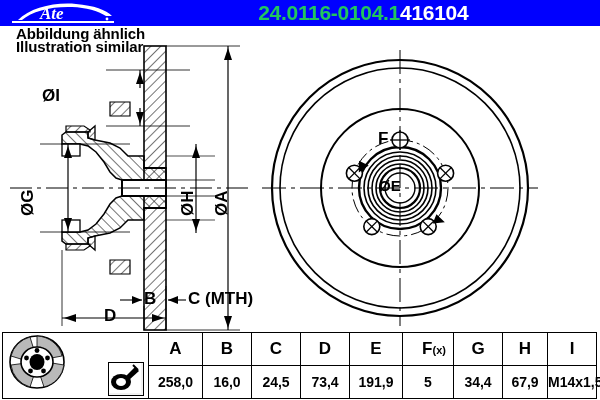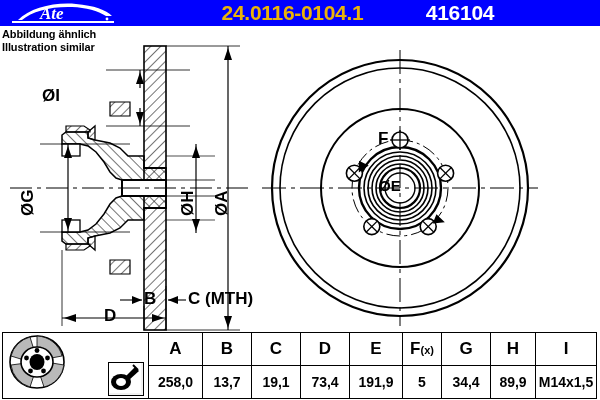--- a/index.html
+++ b/index.html
@@ -28,46 +28,46 @@
   }
   .logo-wrap {
     position: absolute;
     left: 10px; top: 2px;
     width: 106px; height: 23px;
   }
   .title-number {
     position: absolute;
     left: 185px; top: 1px;
     width: 215px;
-    text-align: center;
-    color: #eab308;
+    text-align: right;
+    color: #22c55e;
     font-size: 21px;
     font-weight: bold;
     letter-spacing: -0.3px;
     line-height: 24px;
     font-family: "Liberation Sans", sans-serif;
   }
   .title-code {
     position: absolute;
     left: 400px; top: 1px;
     width: 120px;
-    text-align: center;
+    text-align: left;
     color: #ffffff;
     font-size: 21px;
     font-weight: bold;
     letter-spacing: -0.3px;
     line-height: 24px;
     font-family: "Liberation Sans", sans-serif;
   }
 
   
   .note {
     position: absolute;
-    left: 2px; top: 28px;
-    font-size: 11px;
+    left: 16px; top: 28px;
+    font-size: 15px;
     font-weight: bold;
     color: #000000;
     line-height: 12.5px;
     letter-spacing: -0.1px;
   }
 
   
   .drawing {
     position: absolute;
     left: 0; top: 38px;
@@ -323,33 +323,33 @@
 
     <table class="tbl">
       <tbody>
           <tr>
         <td class="pic" rowspan="2" style="width:145px;"></td>
         <td style="width:53px;">A</td>
         <td style="width:48px;">B</td>
         <td style="width:48px;">C</td>
         <td style="width:48px;">D</td>
         <td style="width:52px;">E</td>
-        <td style="width:38px;"><span>F</span><span class="sub">(x)</span></td>
+        <td style="width:38px;padding-left:12px;"><span>F</span><span class="sub">(x)</span></td>
         <td style="width:48px;">G</td>
         <td style="width:44px;">H</td>
         <td>I</td>
       </tr>
       <tr>
         <td class="val">258,0</td>
-        <td class="val">13,7</td>
-        <td class="val">19,1</td>
+        <td class="val">16,0</td>
+        <td class="val">24,5</td>
         <td class="val">73,4</td>
         <td class="val">191,9</td>
         <td class="val">5</td>
         <td class="val">34,4</td>
-        <td class="val">89,9</td>
+        <td class="val">67,9</td>
         <td class="val">M14x1,5</td>
       </tr>
     </tbody>
       </table>
   </div>
 
 </div>
 
 </body></html>

